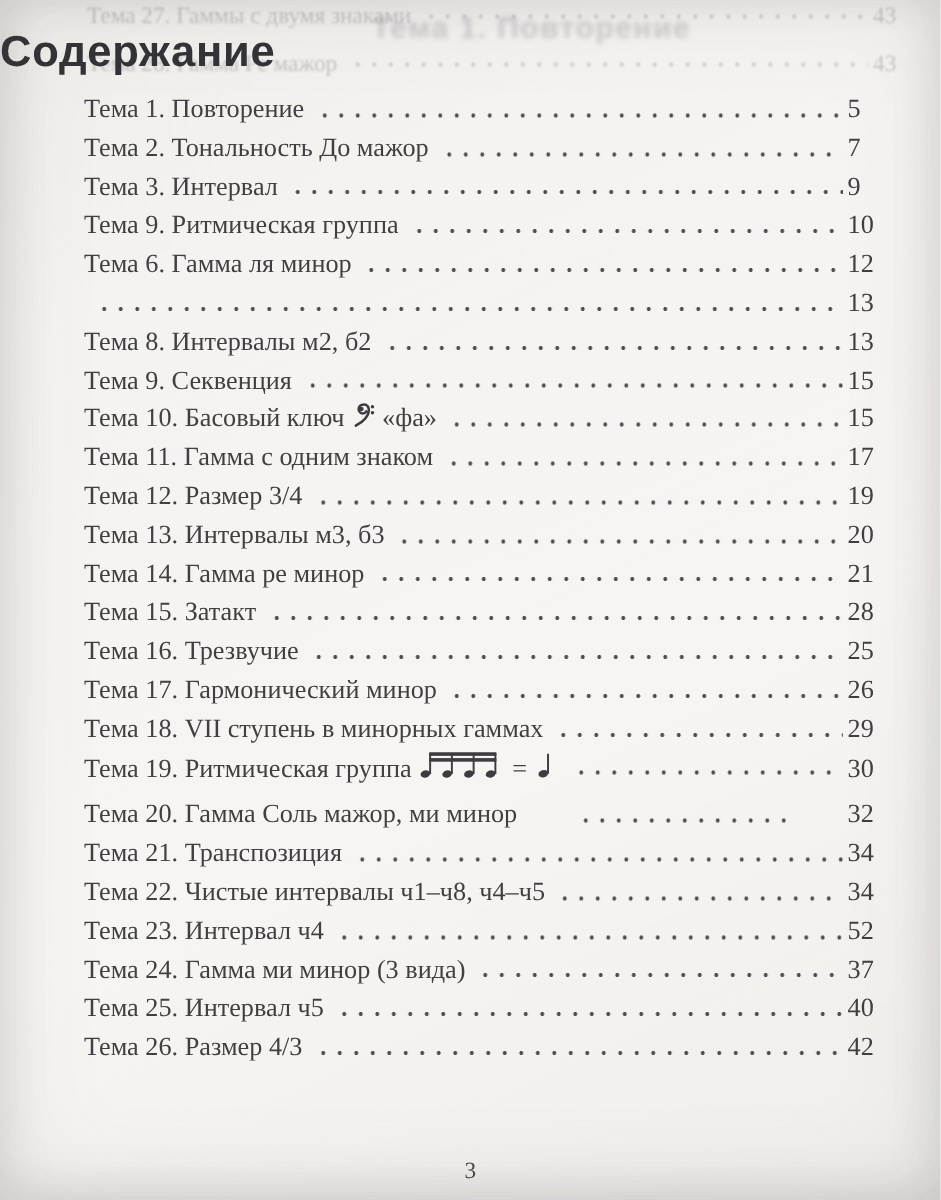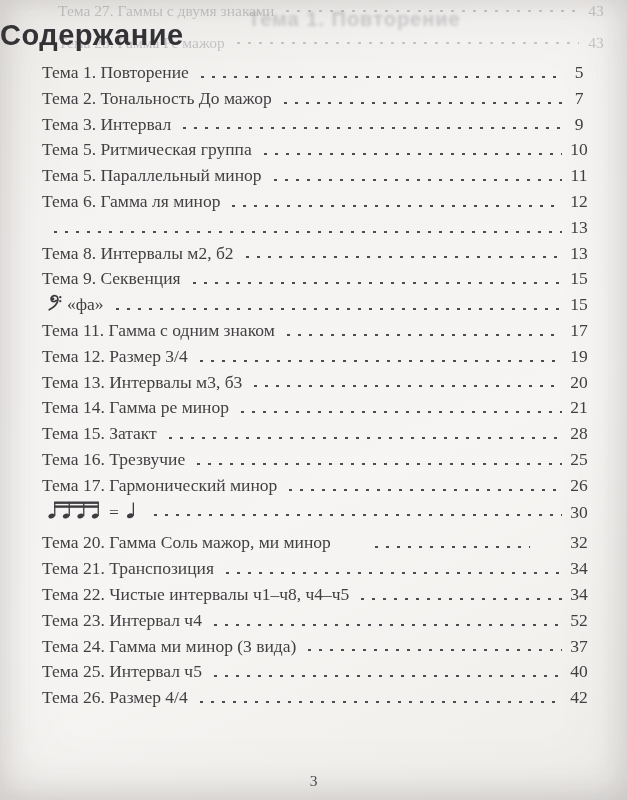--- a/index.html
+++ b/index.html
@@ -17,30 +17,30 @@
   .ghost-line{position:absolute;left:58px;width:552px;display:flex;align-items:baseline;
     font-size:15.5px;color:#97969c;opacity:.5;filter:blur(.7px);}
   .ghost-line .leader{background-image:radial-gradient(circle,#97969c 1.1px,rgba(0,0,0,0) 1.4px);}
   .ghost-heading{position:absolute;left:248px;top:8px;font-family:"Liberation Sans","DejaVu Sans",sans-serif;
     font-weight:bold;font-size:20px;color:#8d8c93;opacity:.38;filter:blur(1.6px);letter-spacing:1px;white-space:nowrap;}
   
   .title{position:relative;z-index:2;margin-top:16px;height:40px;text-align:left;
     font-family:"Liberation Sans","DejaVu Sans",sans-serif;font-weight:bold;
     font-size:29px;line-height:38px;color:#333236;letter-spacing:.5px;}
   
-  .toc{position:relative;z-index:2;margin-top:4px;padding:0 34px 0 42px;}
+  .toc{position:relative;z-index:2;margin-top:4px;padding:0 34px 0 56px;}
   .row{display:flex;align-items:baseline;height:25.8px;line-height:25.8px;
     font-size:17.5px;color:#403f41;white-space:nowrap;}
   .row.gap{margin-top:6px;gap:32px;}
   .lbl{flex:0 0 auto;}
   .leader{flex:1 1 auto;align-self:stretch;min-width:18px;margin:0 3px 0 8px;
     background-image:radial-gradient(circle,#4c4b4f 1.15px,rgba(0,0,0,0) 1.45px);
     background-size:11px 4px;background-repeat:repeat-x;
     background-position:left calc(100% - 7px);}
-  .pg{flex:0 0 auto;min-width:28px;text-align:center;}
+  .pg{flex:0 0 auto;min-width:28px;text-align:left;}
   .micon{flex:0 0 auto;display:inline-block;margin:0 5px;position:relative;top:1px;}
   .micon svg{display:block;}
   .eq{margin:0 2px;}
   
   .footer{position:absolute;left:0;bottom:10px;width:627px;text-align:center;z-index:2;
     font-size:15.5px;color:#4b4a4e;}
 </style>
 </head>
 <body>
 
@@ -72,50 +72,46 @@
       <span class="lbl">Тема 2. Тональность До мажор</span>
       <span class="leader"></span>
       <span class="pg">7</span>
     </div>
   <div class="row">
       <span class="lbl">Тема 3. Интервал</span>
       <span class="leader"></span>
       <span class="pg">9</span>
     </div>
   <div class="row">
-      <span class="lbl">Тема 5. Ритмическая группа</span>
+      <span class="lbl">Тема 9. Ритмическая группа</span>
       <span class="leader"></span>
       <span class="pg">10</span>
     </div>
   <div class="row">
-      <span class="lbl">Тема 5. Параллельный минор</span>
-      <span class="leader"></span>
-      <span class="pg">11</span>
-    </div>
-  <div class="row">
       <span class="lbl">Тема 6. Гамма ля минор</span>
       <span class="leader"></span>
       <span class="pg">12</span>
     </div>
   <div class="row">
       <span class="leader"></span>
       <span class="pg">13</span>
     </div>
   <div class="row">
       <span class="lbl">Тема 8. Интервалы м2, б2</span>
       <span class="leader"></span>
       <span class="pg">13</span>
     </div>
   <div class="row">
       <span class="lbl">Тема 9. Секвенция</span>
       <span class="leader"></span>
       <span class="pg">15</span>
     </div>
 
   <div class="row">
+    <span class="lbl">Тема 10. Басовый ключ</span>
     <span class="micon">
         <svg width="15" height="18" viewBox="0 0 15 18">
           <path d="M2.2,16.8 C7.6,13.9 10.6,10.4 10.9,6.9 C11.1,4.3 9.8,2.6 7.6,2.6 C5.6,2.6 4.1,4 4.1,5.8 C4.1,7.4 5.3,8.6 6.9,8.6 C7.9,8.6 8.7,8.1 9.1,7.3" fill="none" stroke="#3d3c40" stroke-width="1.7" stroke-linecap="round"></path>
           <ellipse cx="5.6" cy="5.7" rx="1.8" ry="1.5" fill="#3d3c40"></ellipse>
           <circle cx="13.3" cy="4.2" r="1.15" fill="#3d3c40"></circle>
           <circle cx="13.3" cy="8.2" r="1.15" fill="#3d3c40"></circle>
         </svg>
       </span>
     <span class="lbl">«фа»</span>
     <span class="leader"></span>
@@ -150,22 +146,28 @@
   <div class="row">
       <span class="lbl">Тема 16. Трезвучие</span>
       <span class="leader"></span>
       <span class="pg">25</span>
     </div>
   <div class="row">
       <span class="lbl">Тема 17. Гармонический минор</span>
       <span class="leader"></span>
       <span class="pg">26</span>
     </div>
-
-  <div class="row">
+  <div class="row">
+      <span class="lbl">Тема 18. VII ступень в минорных гаммах</span>
+      <span class="leader"></span>
+      <span class="pg">29</span>
+    </div>
+
+  <div class="row">
+    <span class="lbl">Тема 19. Ритмическая группа</span>
     <span class="micon">
         <svg width="55" height="19" viewBox="0 0 55 19">
           <g fill="#3d3c40">
             <rect x="7.1" y="1.5" width="44.8" height="2.4"></rect>
             <rect x="7.1" y="5.4" width="44.8" height="2.4"></rect>
             <rect x="7.1" y="2" width="1.3" height="14"></rect>
             <rect x="21.6" y="2" width="1.3" height="14"></rect>
             <rect x="36.1" y="2" width="1.3" height="14"></rect>
             <rect x="50.6" y="2" width="1.3" height="14"></rect>
             <ellipse cx="4.6" cy="16" rx="3.3" ry="2.35" transform="rotate(-16 4.6 16)"></ellipse>
@@ -212,19 +214,19 @@
       <span class="lbl">Тема 24. Гамма ми минор (3 вида)</span>
       <span class="leader"></span>
       <span class="pg">37</span>
     </div>
   <div class="row">
       <span class="lbl">Тема 25. Интервал ч5</span>
       <span class="leader"></span>
       <span class="pg">40</span>
     </div>
   <div class="row">
-      <span class="lbl">Тема 26. Размер 4/4</span>
+      <span class="lbl">Тема 26. Размер 4/3</span>
       <span class="leader"></span>
       <span class="pg">42</span>
     </div>
 </div>
 
 <div class="footer">3</div>
 
 </body></html>

